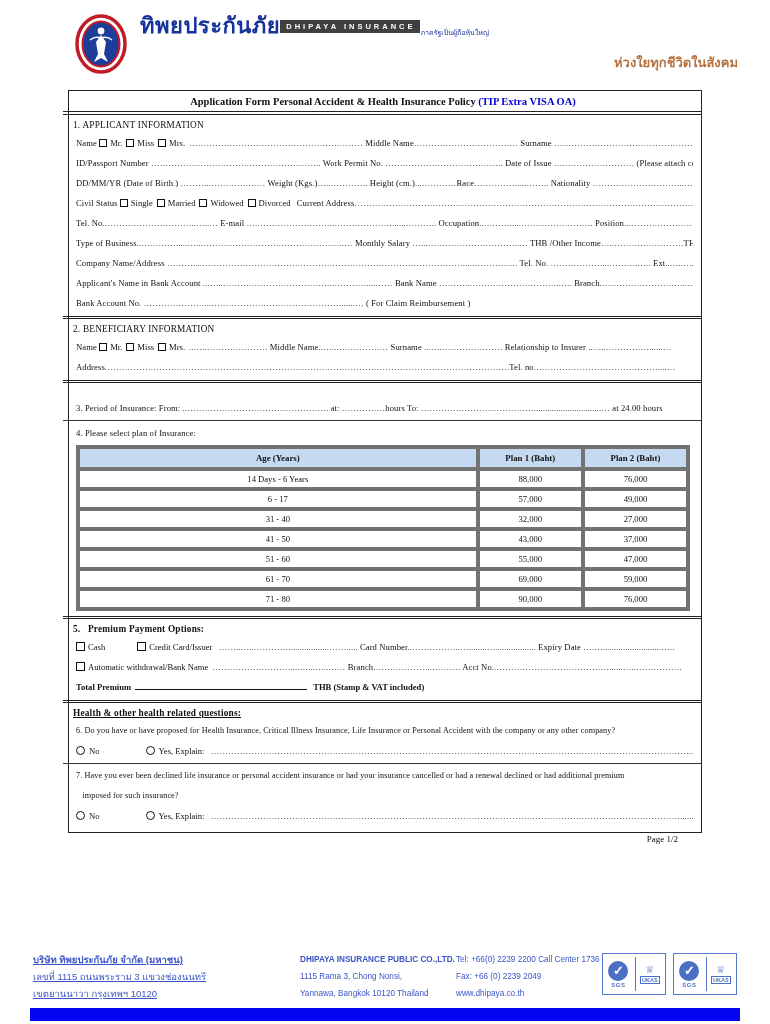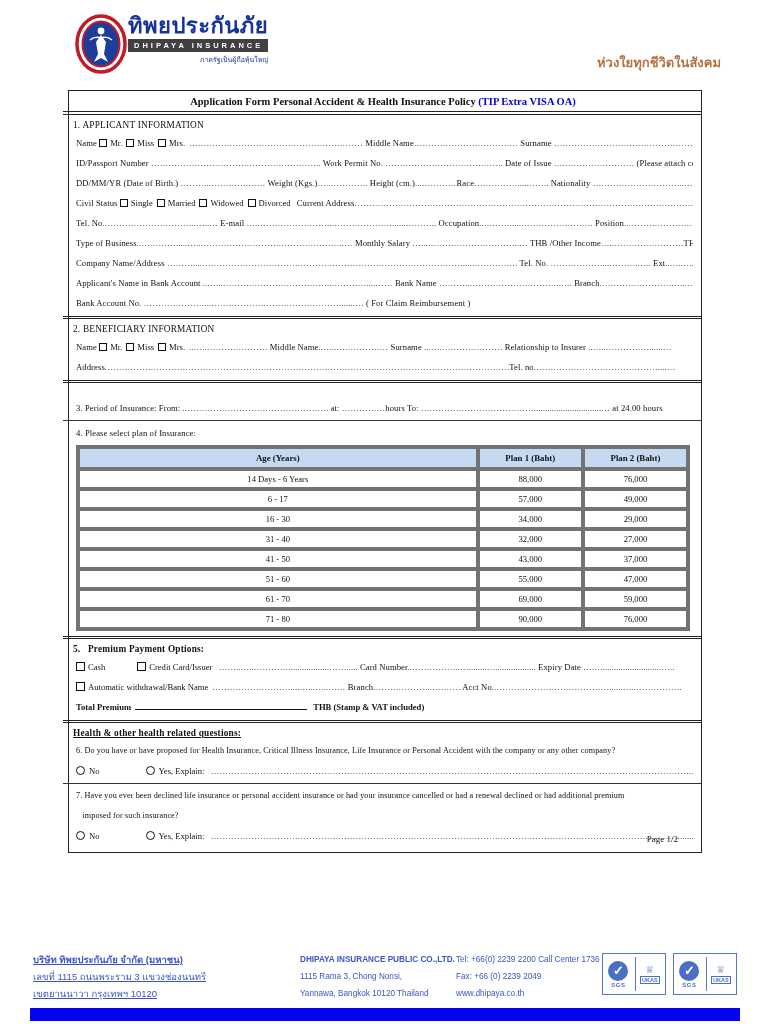--- a/index.html
+++ b/index.html
@@ -4,25 +4,25 @@
 <style>
   * { margin:0; padding:0; box-sizing:border-box; }
   html,body { background:#888; }
   .page {
     position:relative; width:770px; height:1024px; margin:0 auto;
     background:#ffffff; overflow:hidden;
     font-family:"Liberation Serif", serif; color:#111;
   }
   
   .brand { position:absolute; left:75px; top:14px; display:flex; align-items:flex-start; }
-  .brand-texts { margin-left:1px; display:flex; flex-direction:column; align-items:flex-end; }
+  .brand-texts { margin-left:13px; display:flex; flex-direction:row; align-items:center; }
   .brand-thai { font-family:"Liberation Sans", sans-serif; font-weight:bold; font-size:22px; line-height:24px; color:#16339b; letter-spacing:.5px; }
   .brand-banner { margin-top:1px; background:#404040; color:#fff; font-family:"Liberation Sans", sans-serif; font-weight:bold; font-size:7.5px; letter-spacing:3px; padding:2px 5px 2px 6px; }
   .brand-sub { align-self:flex-end; margin-top:2px; font-family:"Liberation Sans", sans-serif; font-size:7px; color:#16339b; }
-  .tagline { position:absolute; right:49px; top:52px; font-family:"Liberation Sans", sans-serif; font-weight:bold; font-size:13px; color:#b5713f; }
+  .tagline { position:absolute; right:32px; top:52px; font-family:"Liberation Sans", sans-serif; font-weight:bold; font-size:13px; color:#b5713f; }
   
   .formbox { position:absolute; left:68px; top:90px; width:634px; border:1.5px solid #222; background:#fff; padding:0 8px 6px 4px; }
   .title-row { text-align:center; font-weight:bold; font-size:10.5px; padding:5px 0 4px 0; }
   .title-accent { color:#0000d4; }
   .hr1 { border-top:1px solid #333; margin:2px -8px 2px -10px; }
   .hr2 { border-top:1px solid #222; border-bottom:1px solid #222; height:3px; margin:3px -8px 3px -10px; }
   .hr-title { border-top:1.5px solid #222; border-bottom:1px solid #222; height:3.5px; margin:0 -8px 2px -10px; }
   .sec-h { font-size:9.3px; line-height:15px; margin-top:3px; letter-spacing:.2px; }
   .sec-h.bold { font-weight:bold; }
   .sec-h.underline { text-decoration:underline; }
@@ -122,25 +122,20 @@
               <td class="c-age">14 Days - 6 Years</td>
               <td class="c-p1">88,000</td>
               <td class="c-p2">76,000</td>
             </tr>
             <tr>
               <td class="c-age">6 - 17</td>
               <td class="c-p1">57,000</td>
               <td class="c-p2">49,000</td>
             </tr>
             <tr>
-              <td class="c-age">16 - 30</td>
-              <td class="c-p1">34,000</td>
-              <td class="c-p2">29,000</td>
-            </tr>
-            <tr>
               <td class="c-age">31 - 40</td>
               <td class="c-p1">32,000</td>
               <td class="c-p2">27,000</td>
             </tr>
             <tr>
               <td class="c-age">41 - 50</td>
               <td class="c-p1">43,000</td>
               <td class="c-p2">37,000</td>
             </tr>
             <tr>

